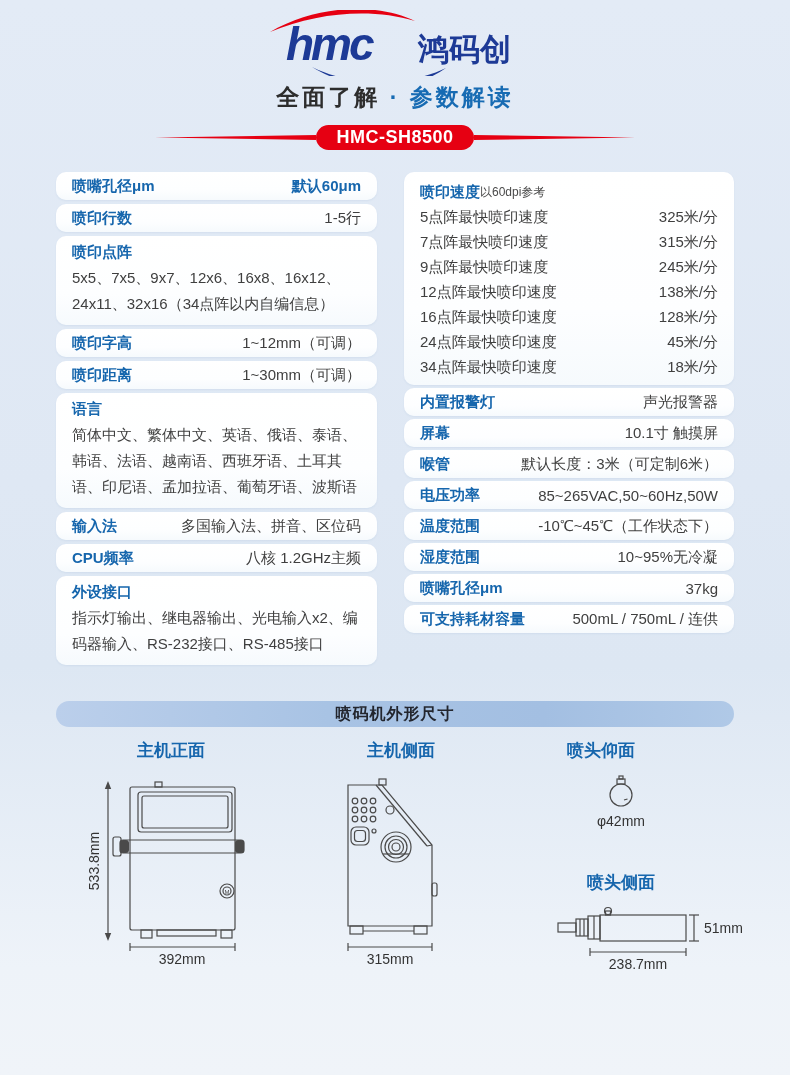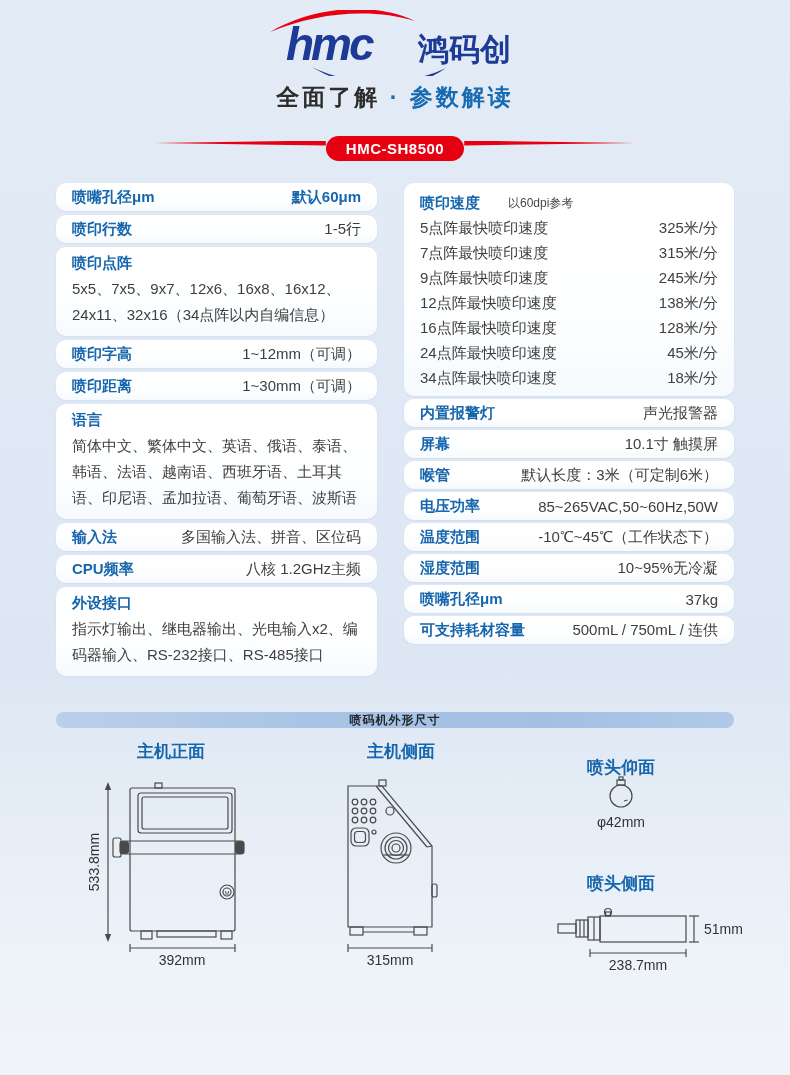--- a/index.html
+++ b/index.html
@@ -11,47 +11,47 @@
     overflow:hidden;
   }
   .header { text-align:center; padding-top:10px; }
   .logo-svg { width:270px; height:66px; }
   .subtitle { margin-top:2px; font-size:23px; font-weight:bold; letter-spacing:3px; color:#2d2d2d; }
   .subtitle .accent { color:#176bb3; }
   .divider { width:480px; margin:12px auto 0; display:flex; align-items:center; }
   .divider .line { flex:1; height:5px; background:#e60012; }
   .divider .line.l { clip-path:polygon(0 50%,100% 0,100% 100%); }
   .divider .line.r { clip-path:polygon(0 0,100% 50%,0 100%); }
-  .badge { background:#e60012; color:#ffffff; font-weight:bold; font-size:15px; line-height:25px; padding:0 20px; border-radius:14px; letter-spacing:.5px;margin-top:11px; }
+  .badge { background:#e60012; color:#ffffff; font-weight:bold; font-size:18px; line-height:25px; padding:0 20px; border-radius:14px; letter-spacing:.5px; }
 
   .spec-grid { display:flex; margin:22px 56px 0; gap:27px; }
   .col { display:flex; flex-direction:column; }
   .col.left { width:321px; gap:4px; }
   .col.right { width:330px; gap:3px; }
   .card { background:linear-gradient(180deg,#ffffff 0%,#fdfeff 65%,#f6fafd 100%); border-radius:10px; box-shadow:0 1px 2px rgba(130,160,200,.14); }
   .card.row { height:28px; display:flex; align-items:center; justify-content:space-between; padding:0 16px; }
   .lbl { color:#1666ad; font-weight:bold; font-size:15px; white-space:nowrap; }
   .val { color:#3f3f3f; font-size:15px; white-space:nowrap; }
   .val.hl { color:#1666ad; font-weight:bold; }
   .card.block { padding:7px 16px 8px; }
   .card.block .content { color:#3f3f3f; font-size:15px; line-height:26px; margin-top:3px; }
 
   .card.speed { padding:8px 16px 5px; }
   .speed-head { display:flex; justify-content:flex-start; align-items:center; height:25px; }
-  .speed-note { font-size:12px; color:#4a4a4a;margin-left:28px; }
+  .speed-note { font-size:12px; color:#4a4a4a; }
   .srow { display:flex; justify-content:space-between; align-items:center; height:25px; }
   .srow span { color:#3f3f3f; font-size:15px; }
 
   .section { margin:36px 56px 0; }
-  .section-pill { height:16px; border-radius:17px; display:flex; align-items:center; justify-content:center;
+  .section-pill { height:26px; border-radius:17px; display:flex; align-items:center; justify-content:center;
     background:linear-gradient(90deg,#bbcfeb 0%,#a8c3e4 40%,#a3bfe2 72%,#b0c9e7 100%);
-    font-size:12px; font-weight:bold; color:#23262e; letter-spacing:1px; }
+    font-size:16px; font-weight:bold; color:#23262e; letter-spacing:1px; }
   .diagram-area { position:relative; height:250px; margin-top:4px; }
   .dg-title { position:absolute; width:130px; text-align:center; color:#1666ad; font-weight:bold; font-size:17px; top:8px; }
-  .t-front { left:50px; } .t-side { left:280px; } .t-headtop { left:500px;margin-top:16px; }
+  .t-front { left:50px; } .t-side { left:280px; } .t-headtop { left:480px; }
   .t-headside { left:500px; top:140px; }
   .dg { position:absolute; }
   .dg.front { left:25px; top:40px; }
   .dg.side { left:274px; top:40px; }
   .dg.headtop { left:505px; top:45px; }
   .dg.headside { left:480px; top:168px; }
   .dg svg { overflow:visible; }
   .ln { stroke:#4a4a4a; stroke-width:1.2; fill:none; }
   .fillc { fill:#4a4a4a; stroke:none; }
   .dimtxt { fill:#333333; font-size:13px; font-family:"Liberation Sans",sans-serif; }

